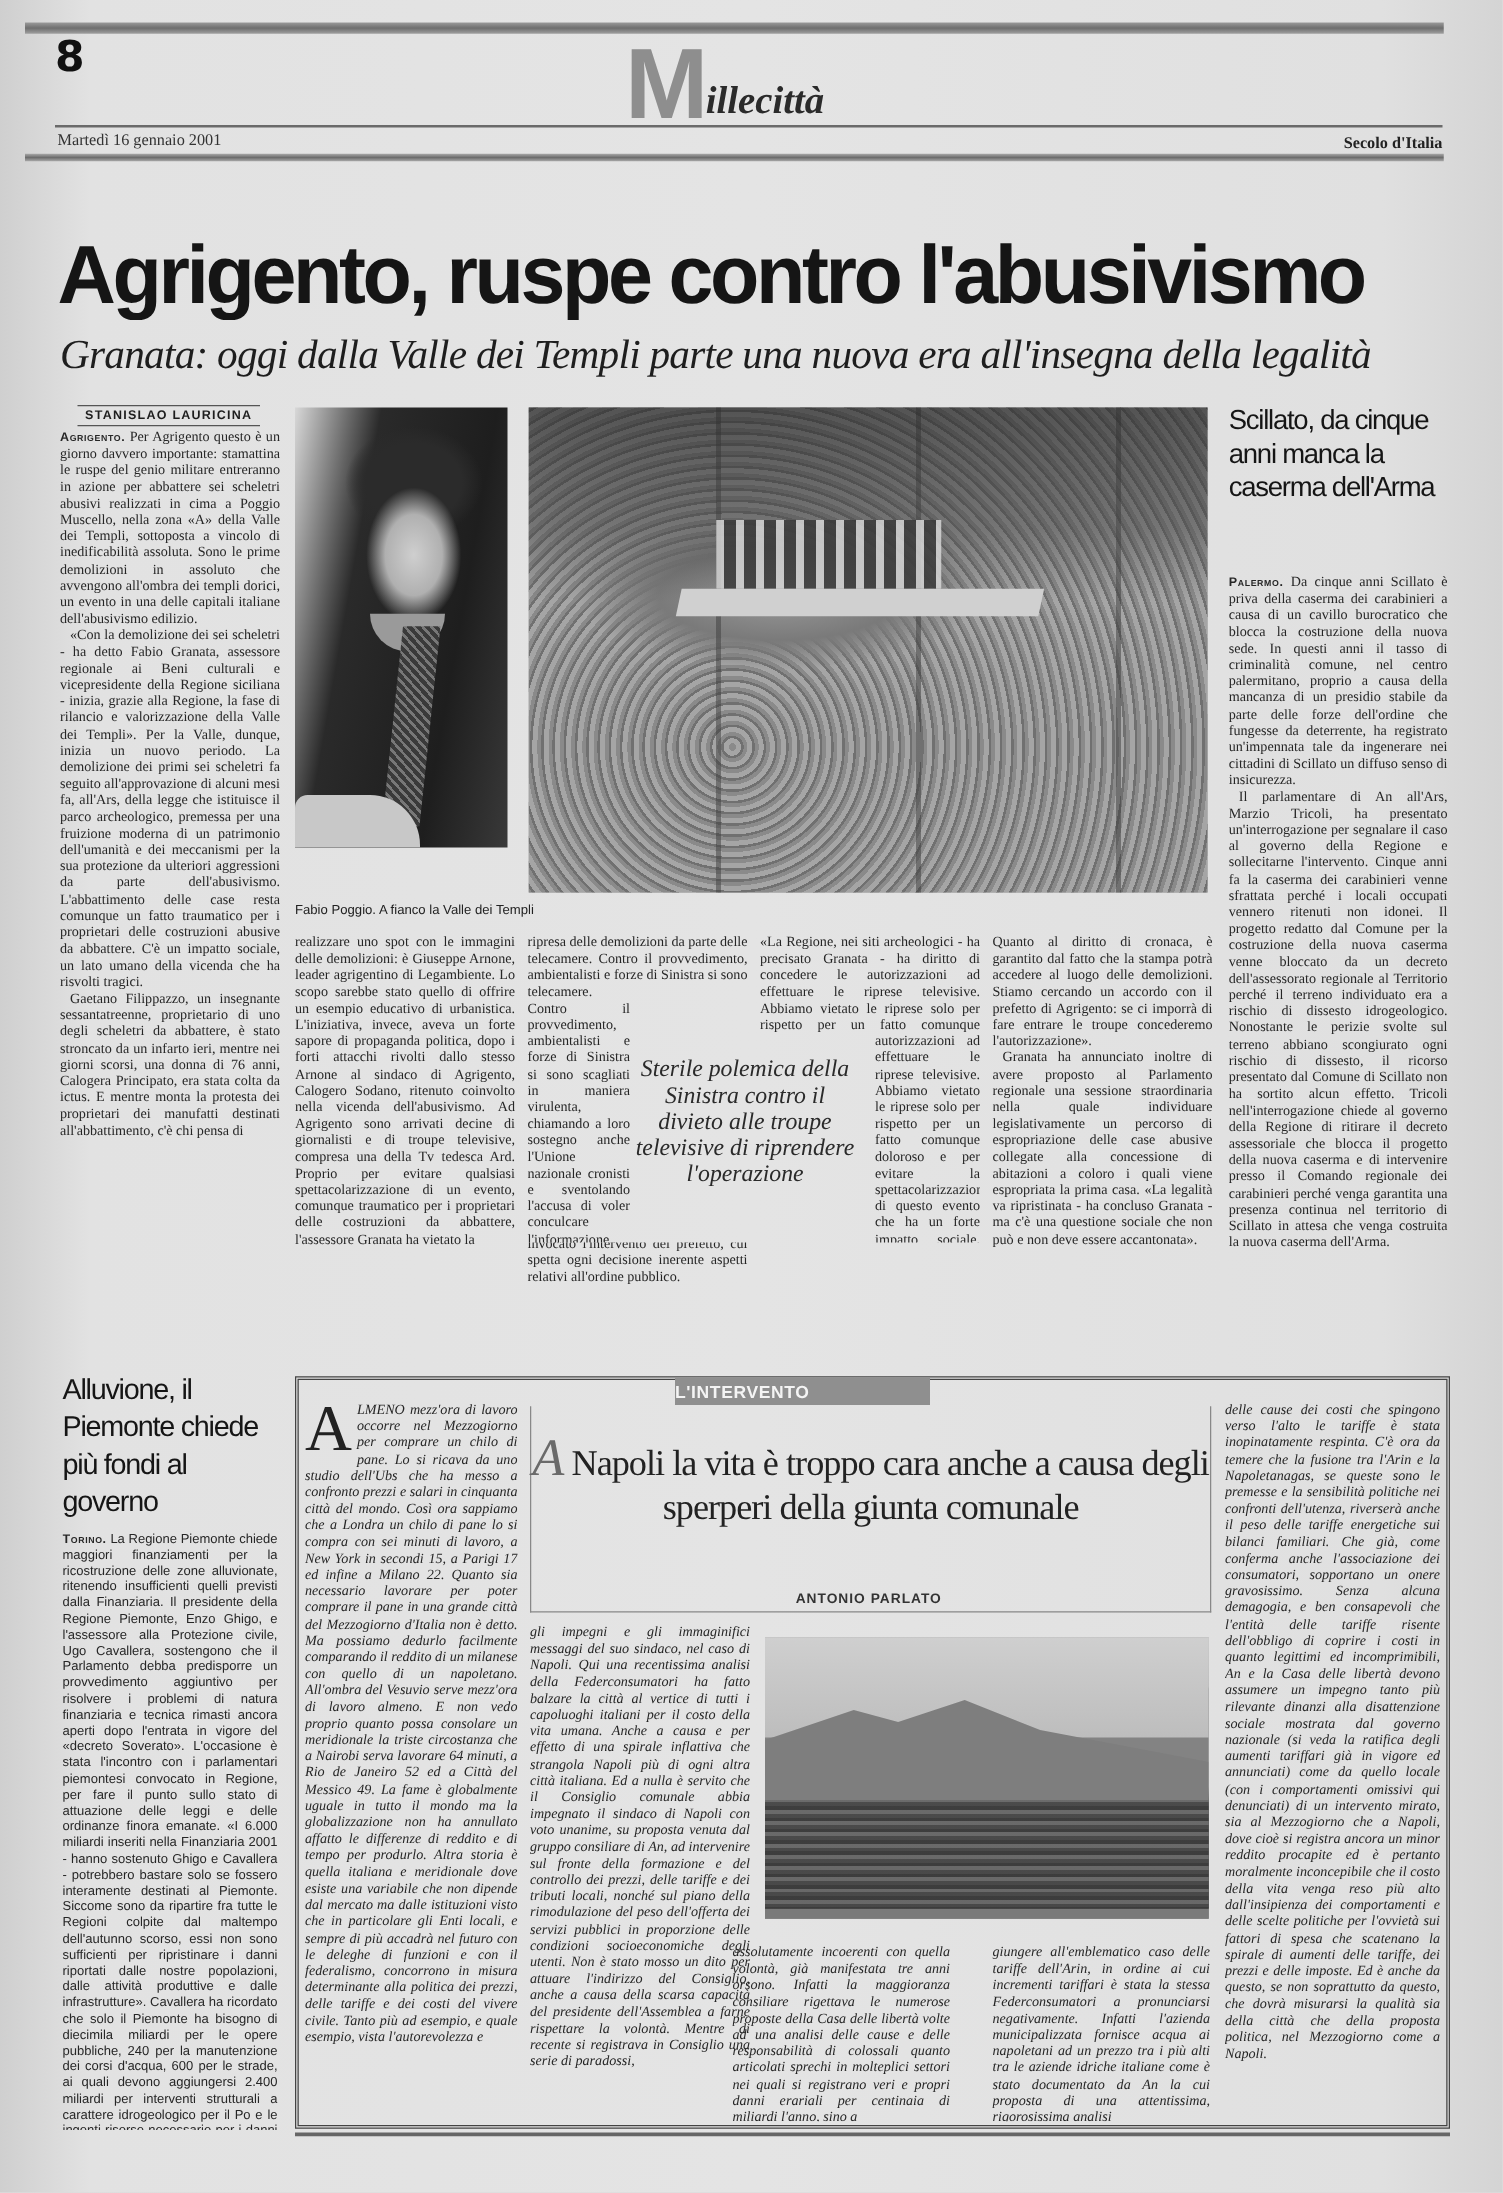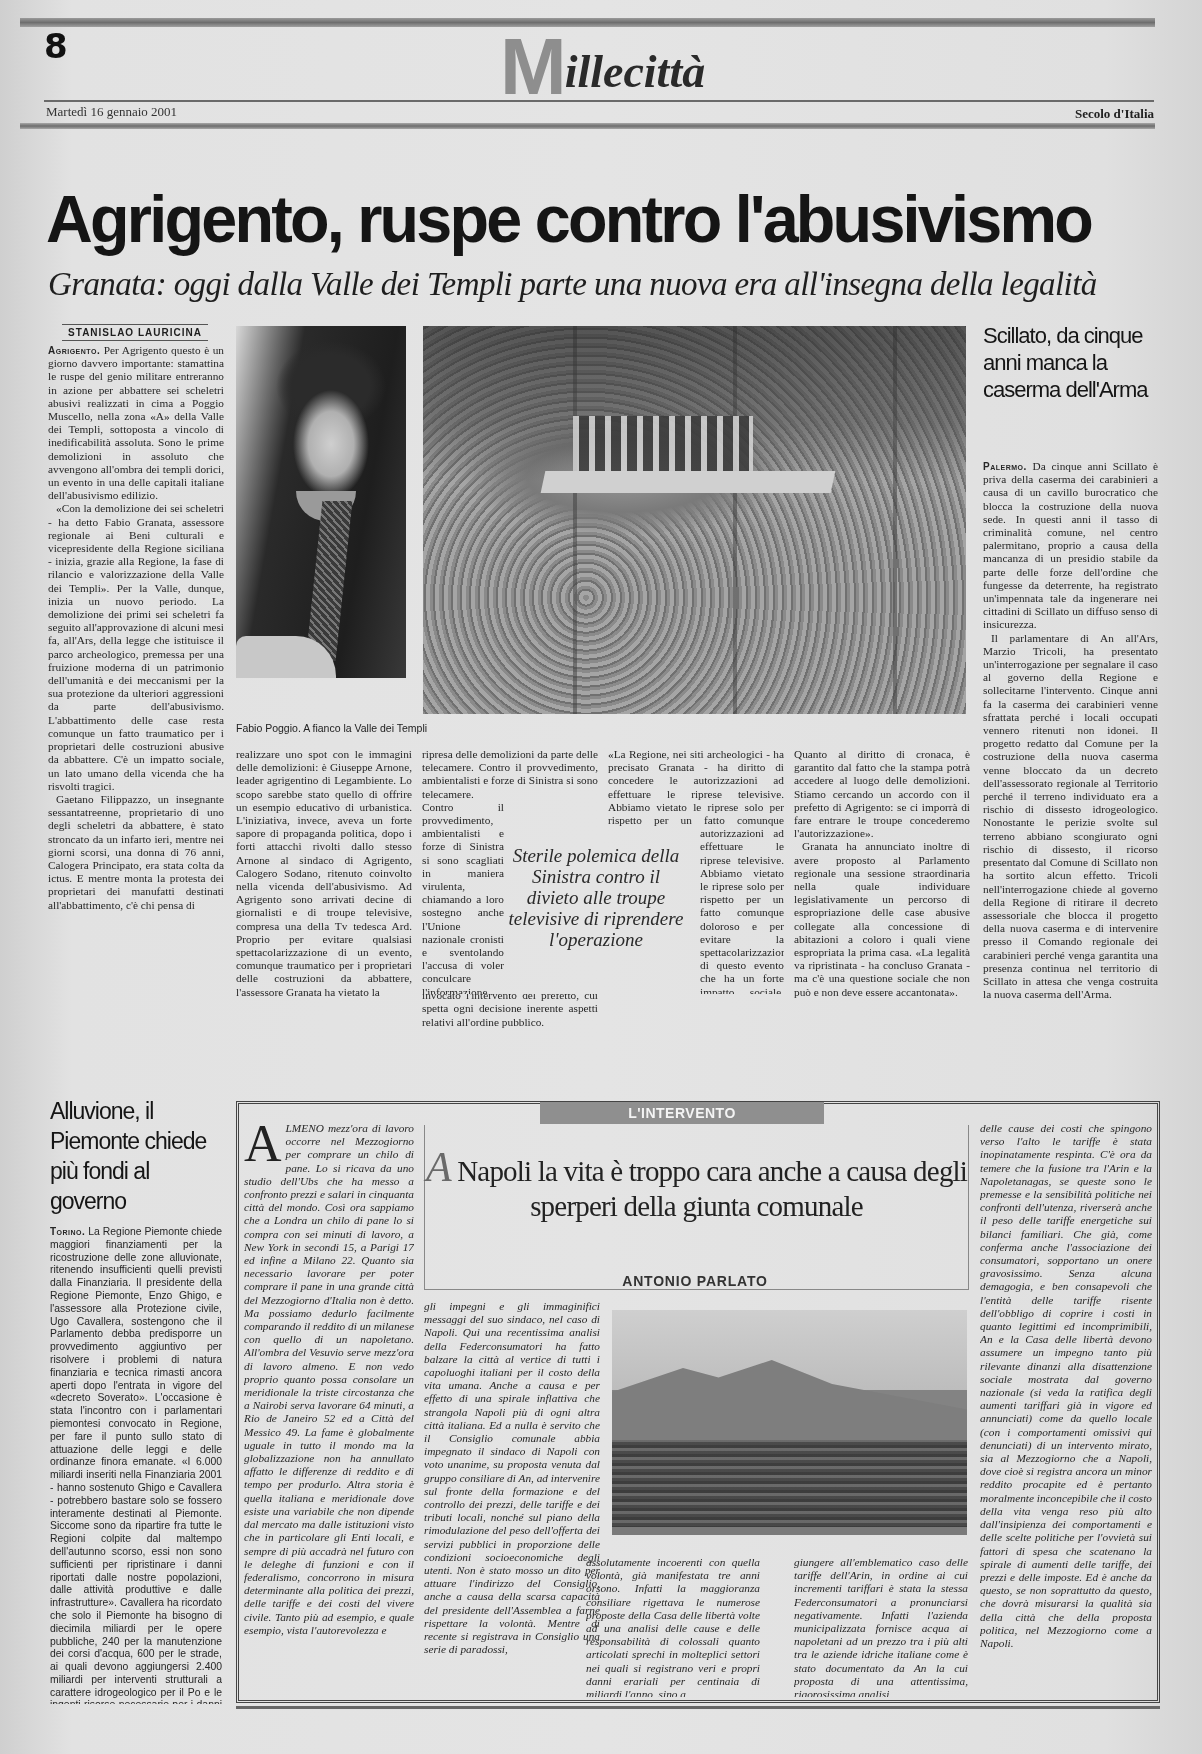--- a/index.html
+++ b/index.html
@@ -17,21 +17,21 @@
   }
   
   .rule-top { position: absolute; left: 20px; top: 18px; width: 1135px; height: 9px;
     background: linear-gradient(#9a9a9a, #6e6e6e 50%, #a0a0a0); }
   .page-num { position: absolute; left: 44px; top: 26px; font-family: "DejaVu Sans", sans-serif;
     font-weight: bold; font-size: 34px; color: #111; }
   .masthead { position: absolute; left: 500px; top: 30px; height: 70px; display: flex; align-items: flex-end; }
   .masthead .m-big { font-family: "Liberation Sans", sans-serif; font-weight: bold; font-size: 80px;
     line-height: 66px; color: #8e8e8e; letter-spacing: -4px; }
   .masthead .m-rest { font-family: "Liberation Serif", serif; font-style: italic; font-weight: bold;
-    font-size: 46px; color: #2a2a2a; margin-left: 2px; margin-bottom: 2px; }
+    font-size: 31px; color: #2a2a2a; margin-left: 2px; margin-bottom: 2px; }
   .rule-mid { position: absolute; left: 44px; top: 100px; width: 1110px; height: 2px; background: #6a6a6a; }
   .date { position: absolute; left: 46px; top: 104px; font-size: 13px; color: #333; }
   .paper-name { position: absolute; right: 48px; top: 106px; font-size: 13px; font-weight: bold; color: #222; }
   .rule-bot { position: absolute; left: 20px; top: 123px; width: 1135px; height: 6px;
     background: linear-gradient(#a8a8a8, #6d6d6d 50%, #a8a8a8); }
 
   
   .kicker { position: absolute; left: 48px; top: 152px; width: 1110px; font-size: 23px;
     letter-spacing: -0.6px; color: #1c1c1c; white-space: nowrap; }
   .headline { position: absolute; left: 46px; top: 180px; width: 1120px; font-family: "Liberation Sans", sans-serif;
@@ -75,30 +75,30 @@
   .pullquote { position: absolute; left: 504px; top: 845px; width: 184px; font-style: italic;
     font-size: 19px; line-height: 21px; text-align: center; color: #2a2a2a; }
 
   
   .side-head { position: absolute; font-family: "Liberation Sans", sans-serif; font-weight: normal;
     font-size: 22px; line-height: 27px; letter-spacing: -1px; color: #151515; }
 
   
   .intervento-box { position: absolute; left: 236px; top: 1101px; width: 924px; height: 602px;
     border: 3px double #444; }
-  .int-tag { position: absolute; left: 540px; top: 1102px; width: 284px; height: 22px;
+  .int-tag { position: absolute; left: 540px; top: 1102px; width: 204px; height: 22px;
     background: #8f8f8f; color: #f4f4f4; font-family: "Liberation Sans", sans-serif; font-weight: bold;
-    font-size: 14px; text-align: center; line-height: 22px; letter-spacing: 0.5px; }
+    font-size: 14px; line-height: 22px; letter-spacing: 0.5px; }
   .int-title-box { position: absolute; left: 424px; top: 1125px; width: 545px; height: 165px;
     border: 1px solid #888; border-top: none; }
   .int-title { position: absolute; left: 424px; top: 1150px; width: 545px; text-align: center;
     font-size: 29px; line-height: 35px; letter-spacing: -0.8px; color: #222; }
   .int-title .cap { font-style: italic; font-size: 42px; color: #6a6a6a; }
   .int-byline { position: absolute; left: 600px; top: 1273px; width: 190px; text-align: center;
-    font-family: "Liberation Sans", sans-serif; font-weight: bold; font-size: 14px; letter-spacing: 0.8px; color: #333; }
+    font-family: "Liberation Sans", sans-serif; font-weight: bold; font-size: 11px; letter-spacing: 0.8px; color: #333; }
   .icol { font-style: italic; font-size: 11.3px; line-height: 13.2px; }
   .dropcap { float: left; font-size: 52px; line-height: 40px; margin: 2px 4px 0 0; font-style: normal; color: #222; }
   .photo-vesuvio { left: 612px; top: 1310px; width: 355px; height: 225px;
     background:
       linear-gradient(180deg, #d4d4d4 0%, #c0c0c0 18%, rgba(0,0,0,0) 19%),
       linear-gradient(180deg, rgba(0,0,0,0) 0%, rgba(0,0,0,0) 55%, #4f4f4f 62%, #3e3e3e 100%),
       #838383; border-bottom: 8px solid #7a7a7a; }
   .photo-vesuvio .mountain { position: absolute; left: 0; top: 50px; width: 355px; height: 80px;
     background: #7e7e7e; clip-path: polygon(0 40%, 20% 10%, 30% 22%, 45% 0, 62% 30%, 100% 62%, 100% 100%, 0 100%); }
   .photo-vesuvio .sky { position: absolute; left: 0; top: 0; width: 355px; height: 80px; background: linear-gradient(#cfcfcf, #bdbdbd); }

